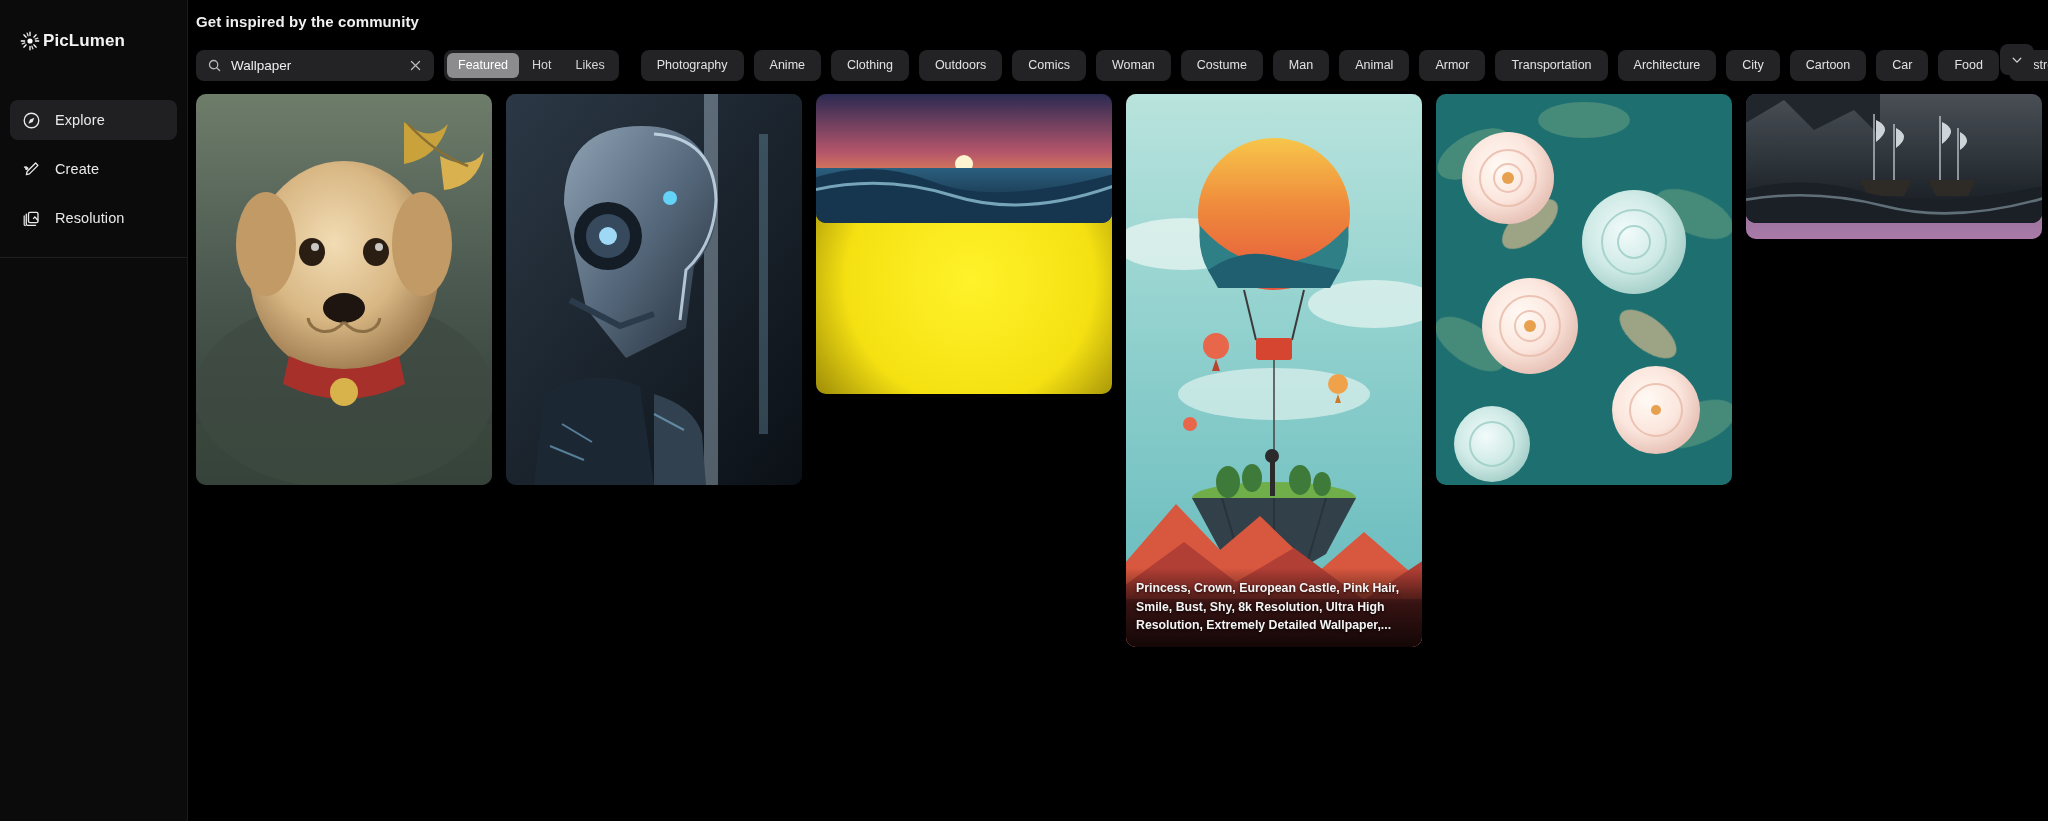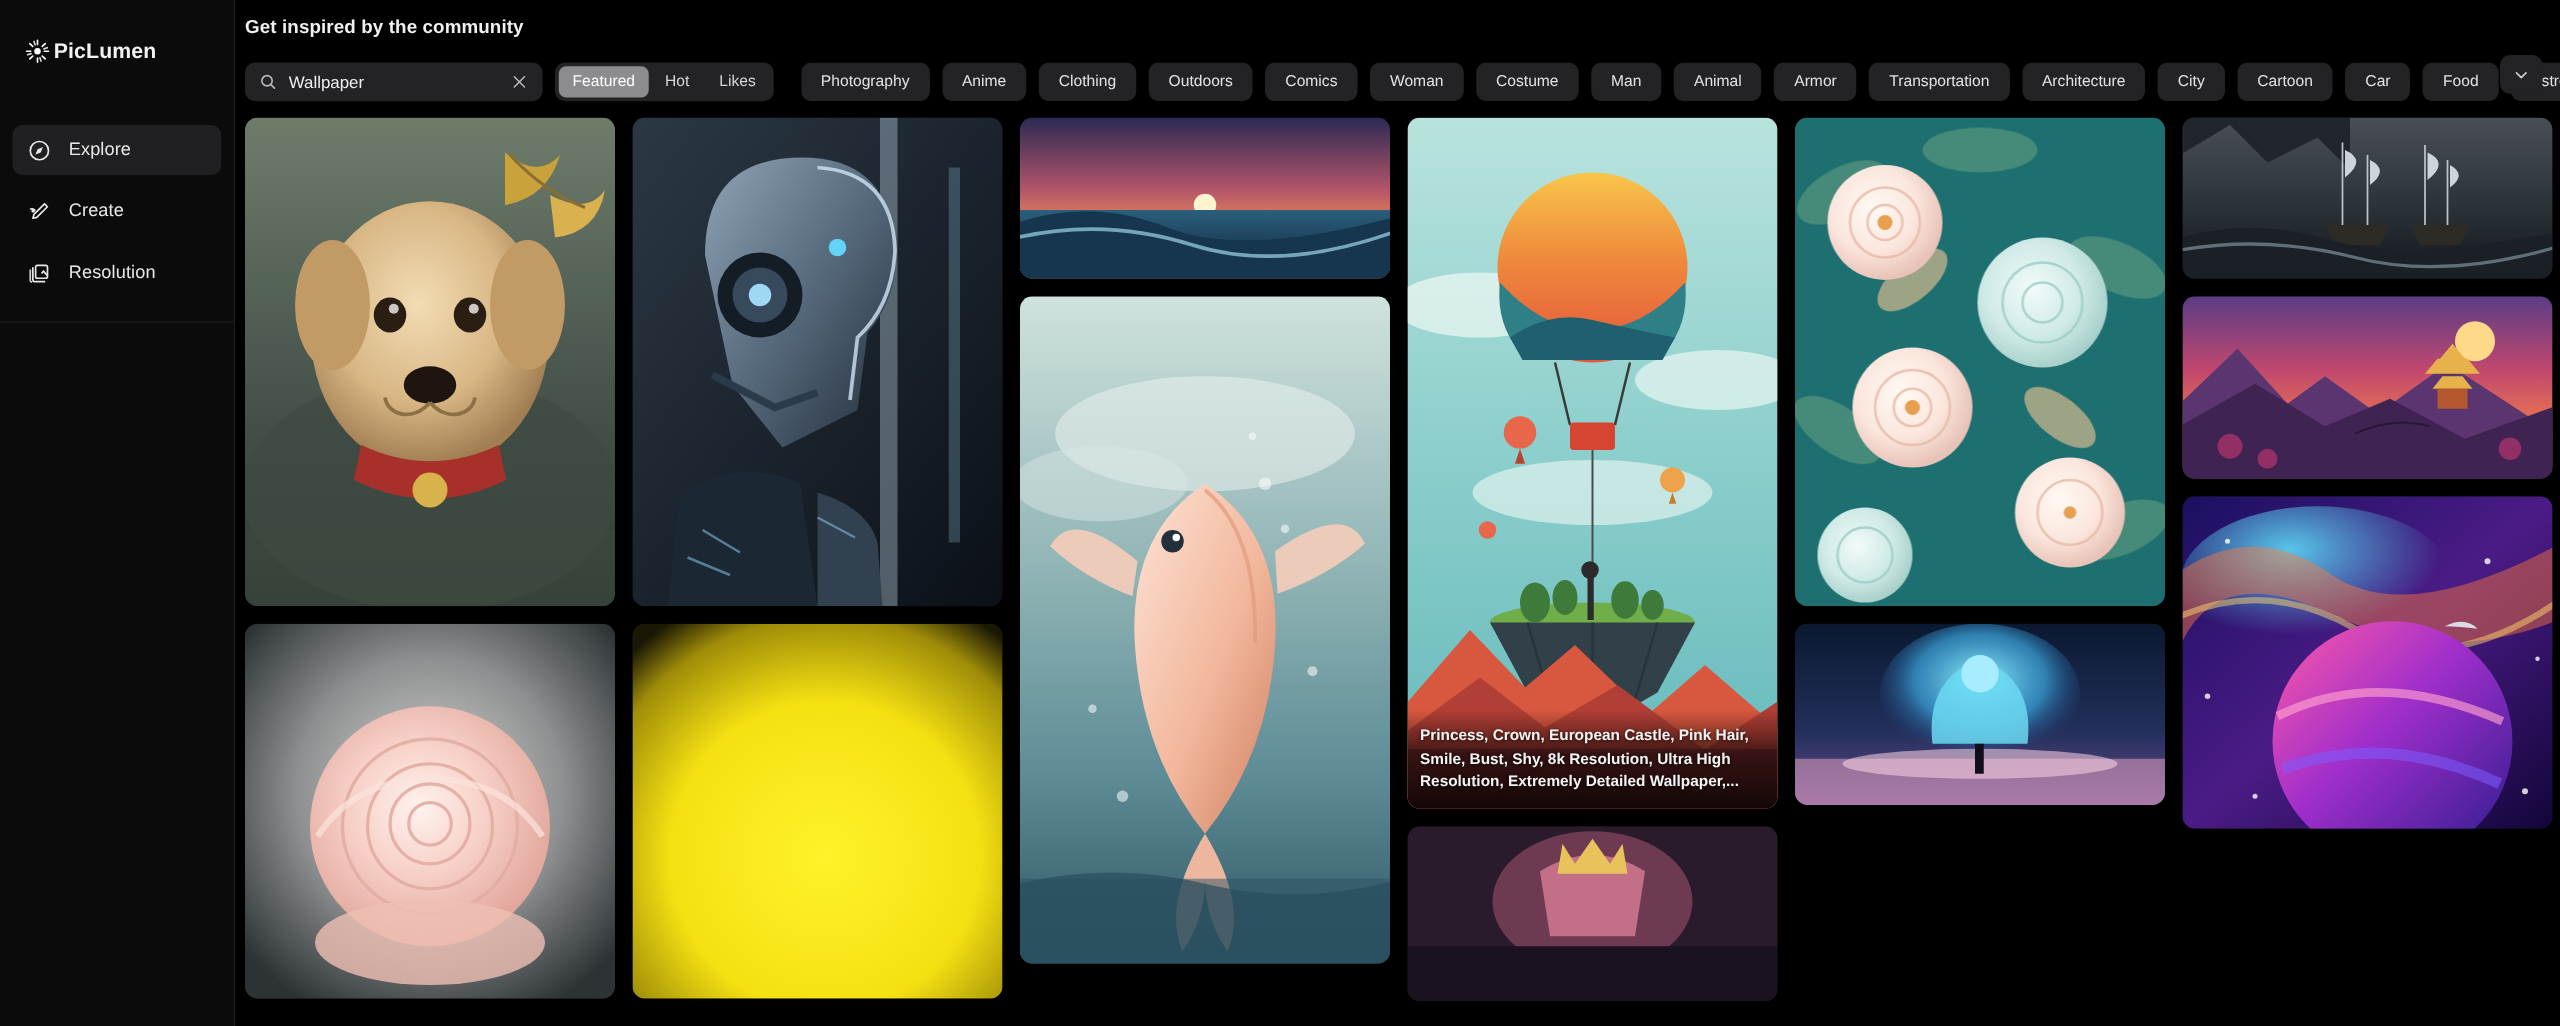--- a/index.html
+++ b/index.html
@@ -215,21 +215,21 @@
   .gallery {
     flex: 1 1 auto;
     padding: 8px 6px 0 8px;
     display: flex;
     gap: 14px;
     overflow: hidden;
   }
   .col {
     flex: 1 1 0;
     display: flex;
-    flex-direction: column;
+    flex-direction: row;
     gap: 14px;
     min-width: 0;
   }
 
   .card {
     width: 100%;
     border-radius: 10px;
     overflow: hidden;
     position: relative;
     cursor: pointer;

